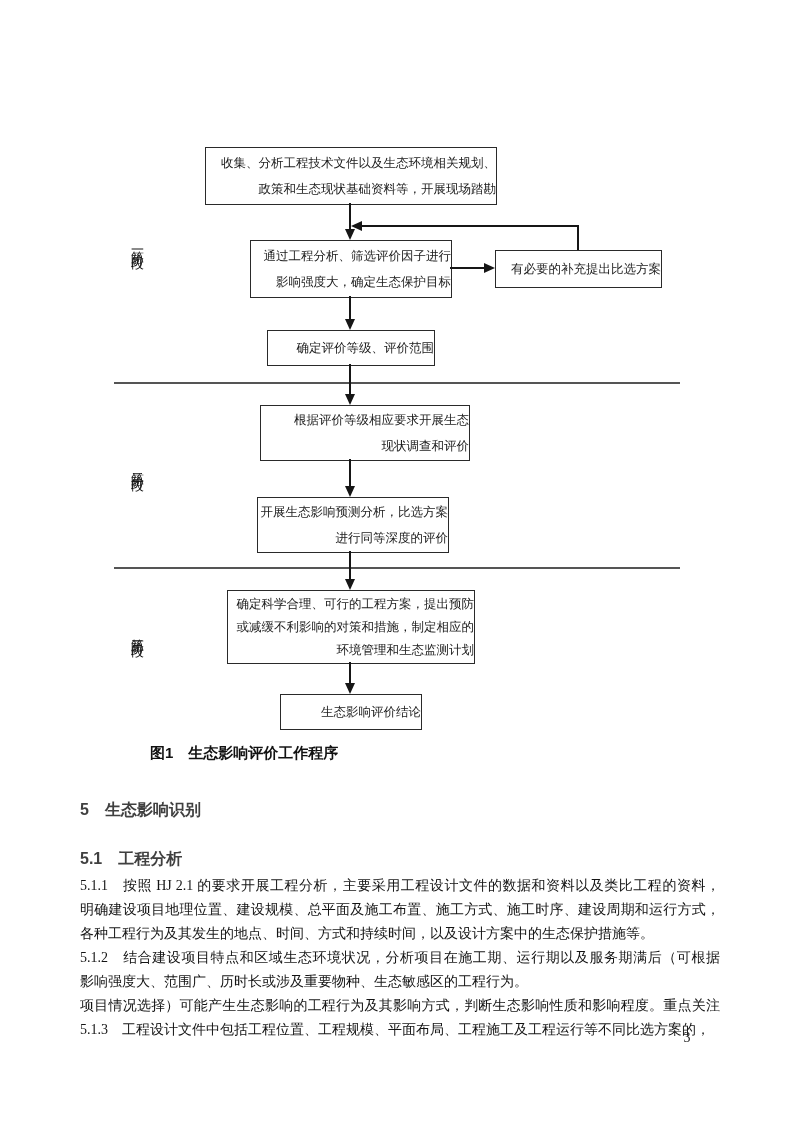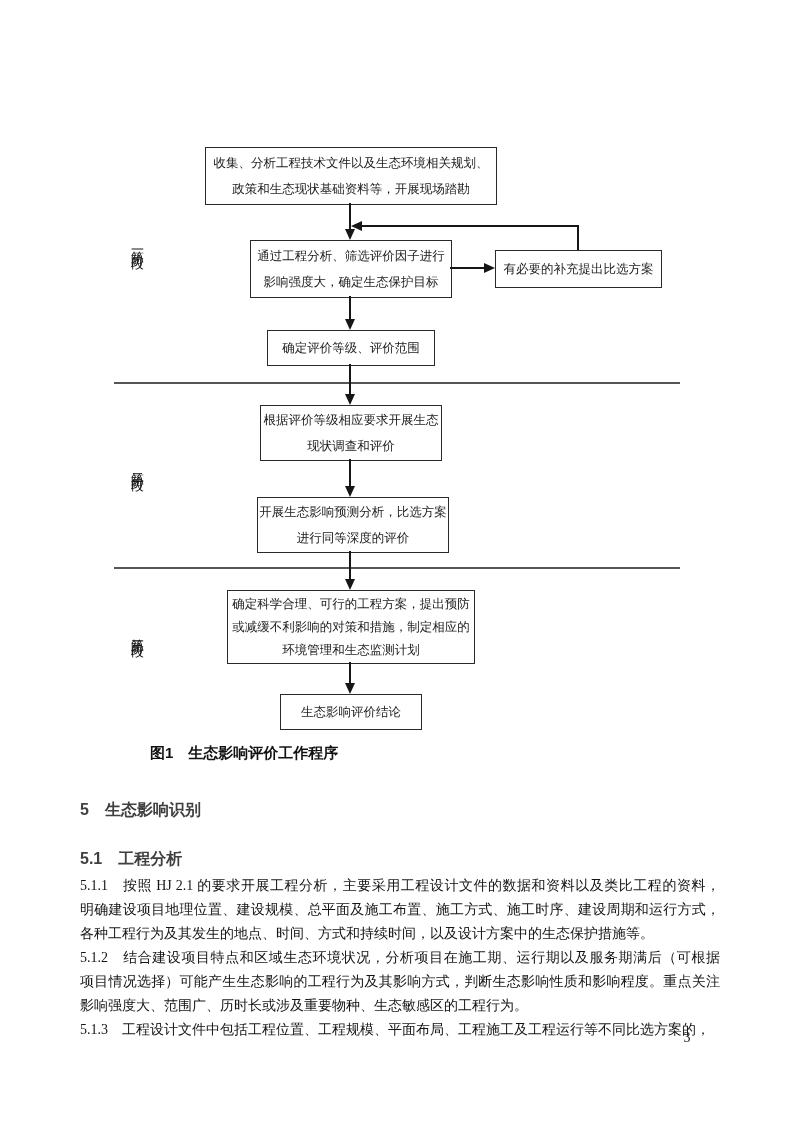--- a/index.html
+++ b/index.html
@@ -11,21 +11,21 @@
   
   .doc-header{
     position:absolute;left:400px;top:92px;width:310px;text-align:right;
     font-family:"Liberation Serif","DejaVu Serif",serif;
     font-weight:bold;font-size:17px;letter-spacing:.5px;color:#000;
   }
   
   .fbox{
     position:absolute;border:1px solid #2a2a2a;background:#fff;
     display:flex;flex-direction:column;justify-content:center;
-    text-align:center;font-size:12.5px;color:#1a1a1a;
+    text-align:right;font-size:12.5px;color:#1a1a1a;
     font-family:"Liberation Serif","DejaVu Serif",serif;
   }
   .fbox .ln{line-height:26px;white-space:nowrap;}
   .fbox.h3 .ln{line-height:23px;}
   
   .vline{position:absolute;width:1.5px;background:#161616;}
   .hline{position:absolute;height:1.5px;background:#161616;}
   .ah-down{position:absolute;width:0;height:0;
     border-left:5px solid transparent;border-right:5px solid transparent;
     border-top:11px solid #161616;}
@@ -107,21 +107,21 @@
 
   <div class="fbox" style="left:267px;top:330px;width:166px;height:34px;">
     <div class="ln">确定评价等级、评价范围</div>
   </div>
 
   <div class="divider" style="left:114px;top:382px;width:566px;"></div>
 
   <div class="vline" style="left:349px;top:364px;height:30px;"></div>
   <div class="ah-down" style="left:345px;top:394px;"></div>
 
-  <div class="fbox" style="left:260px;top:405px;width:180px;height:54px;">
+  <div class="fbox" style="left:260px;top:405px;width:180px;height:54px;padding-left:28px;">
     <div class="ln">根据评价等级相应要求开展生态</div>
     <div class="ln">现状调查和评价</div>
   </div>
 
   <div class="vline" style="left:349px;top:459px;height:27px;"></div>
   <div class="ah-down" style="left:345px;top:486px;"></div>
 
   <div class="fbox" style="left:257px;top:497px;width:190px;height:54px;">
     <div class="ln">开展生态影响预测分析，比选方案</div>
     <div class="ln">进行同等深度的评价</div>
@@ -148,20 +148,20 @@
   <div class="fig-caption">图1　生态影响评价工作程序</div>
 
   <div class="sec-h" style="top:800px;">5　生态影响识别</div>
   <div class="sec-h" style="top:849px;">5.1　工程分析</div>
 
   <div class="body-text">
     <div class="bline fill">5.1.1　按照 HJ 2.1 的要求开展工程分析，主要采用工程设计文件的数据和资料以及类比工程的资料，</div>
     <div class="bline fill">明确建设项目地理位置、建设规模、总平面及施工布置、施工方式、施工时序、建设周期和运行方式，</div>
     <div class="bline">各种工程行为及其发生的地点、时间、方式和持续时间，以及设计方案中的生态保护措施等。</div>
     <div class="bline fill">5.1.2　结合建设项目特点和区域生态环境状况，分析项目在施工期、运行期以及服务期满后（可根据</div>
+    <div class="bline">影响强度大、范围广、历时长或涉及重要物种、生态敏感区的工程行为。</div>
     <div class="bline fill">项目情况选择）可能产生生态影响的工程行为及其影响方式，判断生态影响性质和影响程度。重点关注</div>
-    <div class="bline">影响强度大、范围广、历时长或涉及重要物种、生态敏感区的工程行为。</div>
     <div class="bline">5.1.3　工程设计文件中包括工程位置、工程规模、平面布局、工程施工及工程运行等不同比选方案的，</div>
   </div>
 
   <div class="page-num">3</div>
 
 </div>
 
 </body></html>

